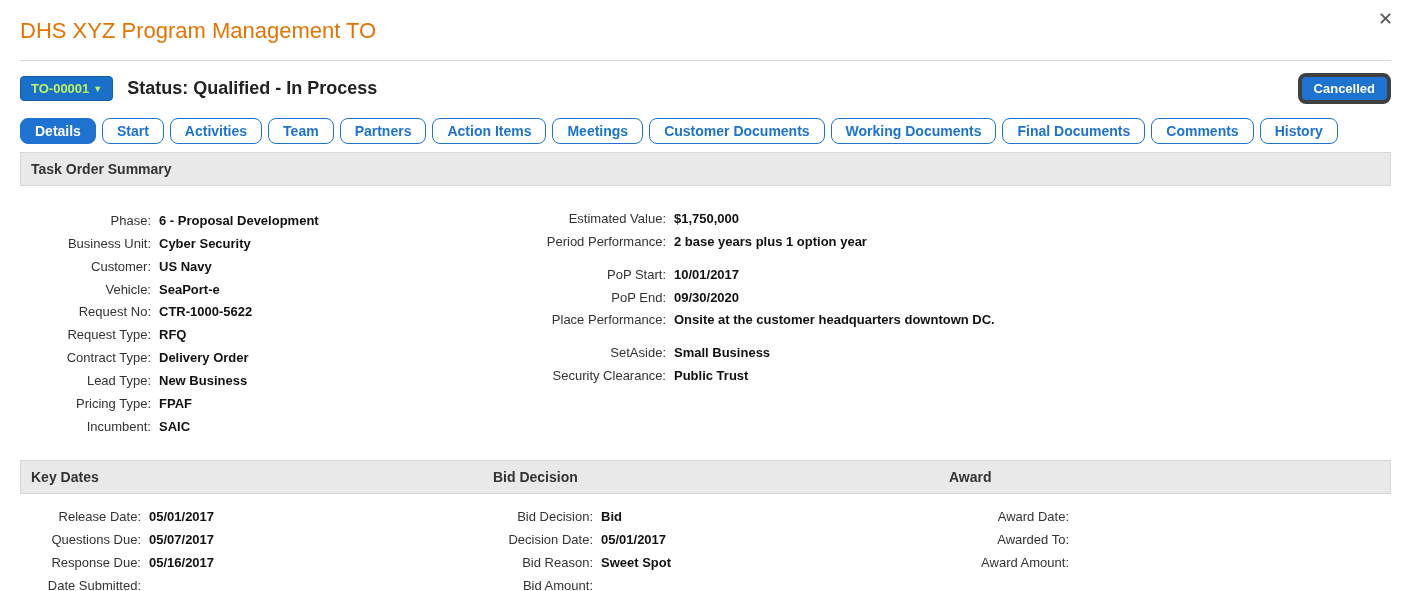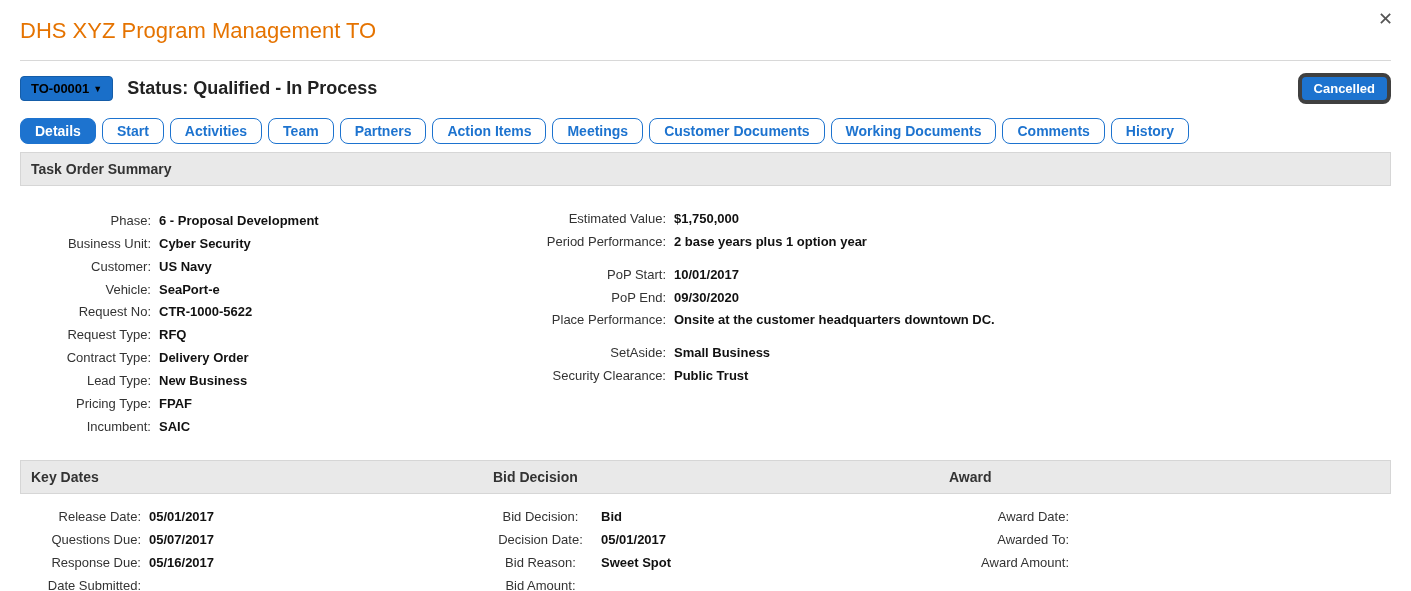--- a/index.html
+++ b/index.html
@@ -37,21 +37,21 @@
     justify-content: space-between;
     margin-bottom: 14px;
   }
   .status-left {
     display: flex;
     align-items: center;
     gap: 14px;
   }
   .to-dropdown {
     background: #1a6fc9;
-    color: #000000;
+    color: #bef264;
     font-size: 13px;
     padding: 4px 10px;
     border: 1px solid #155da8;
     border-radius: 4px;
     font-weight: 600;
     cursor: pointer;
     display: inline-flex;
     align-items: center;
     gap: 4px;
   }
@@ -150,21 +150,21 @@
   .hcell.c2 { width: 456px; }
   .hcell.c3 { flex: 1; }
   .three-col-body {
     display: flex;
     padding: 14px 6px 20px 6px;
   }
   .bcol.c1 { width: 462px; }
   .bcol.c2 { width: 456px; }
   .bcol.c3 { flex: 1; }
   .bcol .field-label { width: 115px; }
-  .bcol.c2 .field-label { width: 105px; text-align: center; }
+  .bcol.c2 .field-label { width: 105px; }
   .bcol.c3 .field-label { width: 125px; }
 </style>
 </head>
 <body>
 
 <div class="close-x">✕</div>
 
 <h1 class="page-title">DHS XYZ Program Management TO</h1>
 <div class="top-divider"></div>
 
@@ -182,20 +182,21 @@
 <div class="tab-row">
   <div class="tab active">Details</div>
   <div class="tab">Start</div>
   <div class="tab">Activities</div>
   <div class="tab">Team</div>
   <div class="tab">Partners</div>
   <div class="tab">Action Items</div>
   <div class="tab">Meetings</div>
   <div class="tab">Customer Documents</div>
   <div class="tab">Working Documents</div>
+  <div class="tab">Final Documents</div>
   <div class="tab">Comments</div>
   <div class="tab">History</div>
 </div>
 
 <div class="section-header">Task Order Summary</div>
 
 <div class="section-body">
   <div class="col-left">
     <div class="field-row">
         <span class="field-label">Phase:</span>

